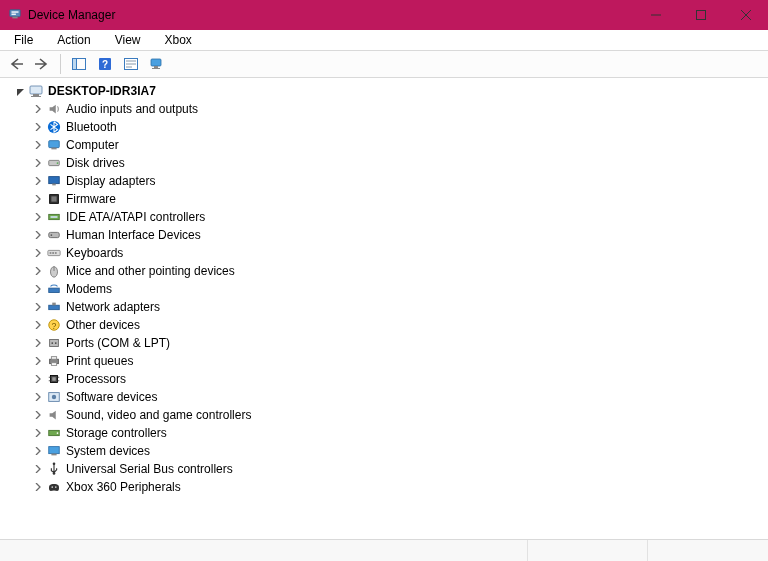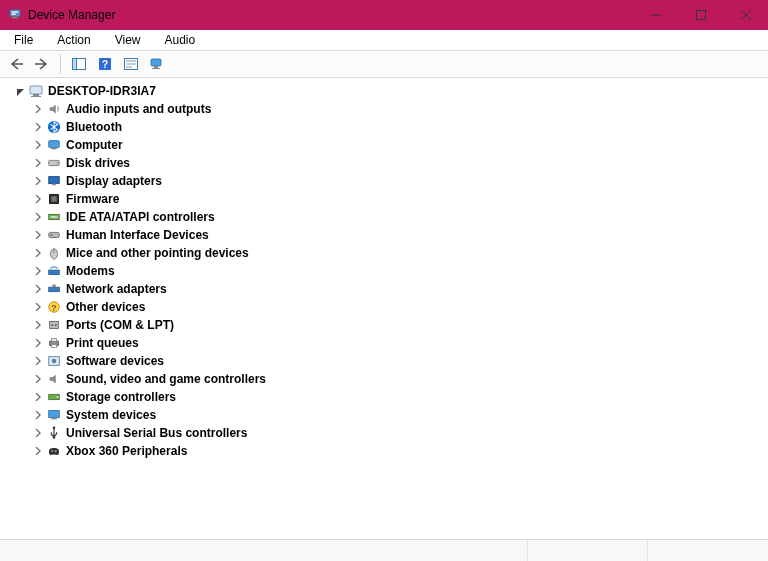--- a/index.html
+++ b/index.html
@@ -73,21 +73,21 @@
     color:#6b6b6b;
   }
   .tree-row .icon {
     width: 16px; height:16px;
     display:flex; align-items:center; justify-content:center;
     margin-right: 4px;
   }
   .tree-row .label { font-size: 12px; }
   .root-row { padding-left: 10px; font-weight: bold; text-align: right; }
   .root-row .label { font-weight: bold; }
-  .child-row { padding-left: 28px; font-weight: bold; }
+  .child-row { padding-left: 28px; }
   .statusbar {
     position: absolute;
     bottom: 0; left:0; right:0;
     height: 22px;
     border-top: 1px solid #d9d9d9;
     background: #f8f8f8;
     display:flex;
   }
   .status-seg { flex:1; border-right:1px solid #e2e2e2; }
   .status-seg:last-child{ border-right:none; flex:0 0 120px;}
@@ -125,21 +125,21 @@
           <line x1="10" y1="0" x2="0" y2="10" stroke="#333" stroke-width="1"></line>
         </svg>
     </div>
   </div>
 </div>
 
 <div class="menubar">
   <div class="menu-item">File</div>
   <div class="menu-item">Action</div>
   <div class="menu-item">View</div>
-  <div class="menu-item">Audio</div>
+  <div class="menu-item">Xbox</div>
 </div>
 
 <div class="toolbar">
   <div class="tool-btn">
     <svg width="16" height="14" viewBox="0 0 16 14">
         <path d="M10 2 L4 7 L10 12 M4 7 H15" fill="none" stroke="#555" stroke-width="1.6"></path>
       </svg>
   </div>
   <div class="tool-btn">
     <svg width="16" height="14" viewBox="0 0 16 14">
@@ -306,20 +306,36 @@
         <span class="label">Human Interface Devices</span>
       </div>
       <div class="tree-row child-row">
         <span class="expander">
           <svg width="8" height="8" viewBox="0 0 8 8">
             <path d="M2 0 L6 4 L2 8" fill="none" stroke="#6b6b6b" stroke-width="1.3"></path>
           </svg>
         </span>
         <span class="icon">
           <svg width="14" height="14" viewBox="0 0 16 16">
+            <rect x="1" y="5" width="14" height="6" rx="1" fill="#ddd" stroke="#888"></rect>
+            <rect x="3" y="7" width="2" height="2" fill="#888"></rect>
+            <rect x="6" y="7" width="2" height="2" fill="#888"></rect>
+            <rect x="9" y="7" width="2" height="2" fill="#888"></rect>
+          </svg>
+        </span>
+        <span class="label">Keyboards</span>
+      </div>
+      <div class="tree-row child-row">
+        <span class="expander">
+          <svg width="8" height="8" viewBox="0 0 8 8">
+            <path d="M2 0 L6 4 L2 8" fill="none" stroke="#6b6b6b" stroke-width="1.3"></path>
+          </svg>
+        </span>
+        <span class="icon">
+          <svg width="14" height="14" viewBox="0 0 16 16">
             <ellipse cx="8" cy="9" rx="4" ry="6" fill="#ccc" stroke="#777"></ellipse>
             <line x1="8" y1="3" x2="8" y2="8" stroke="#777"></line>
           </svg>
         </span>
         <span class="label">Mice and other pointing devices</span>
       </div>
       <div class="tree-row child-row">
         <span class="expander">
           <svg width="8" height="8" viewBox="0 0 8 8">
             <path d="M2 0 L6 4 L2 8" fill="none" stroke="#6b6b6b" stroke-width="1.3"></path>
@@ -383,20 +399,38 @@
           </svg>
         </span>
         <span class="icon">
           <svg width="14" height="14" viewBox="0 0 16 16">
             <rect x="3" y="6" width="10" height="5" fill="#888" stroke="#555"></rect>
             <rect x="5" y="3" width="6" height="3" fill="#eee" stroke="#888"></rect>
             <rect x="5" y="10" width="6" height="3" fill="#fff" stroke="#888"></rect>
           </svg>
         </span>
         <span class="label">Print queues</span>
+      </div>
+      <div class="tree-row child-row">
+        <span class="expander">
+          <svg width="8" height="8" viewBox="0 0 8 8">
+            <path d="M2 0 L6 4 L2 8" fill="none" stroke="#6b6b6b" stroke-width="1.3"></path>
+          </svg>
+        </span>
+        <span class="icon">
+          <svg width="14" height="14" viewBox="0 0 16 16">
+            <rect x="4" y="4" width="8" height="8" fill="#444" stroke="#000"></rect>
+            <rect x="6" y="6" width="4" height="4" fill="#999"></rect>
+            <line x1="2" y1="6" x2="4" y2="6" stroke="#444"></line>
+            <line x1="2" y1="10" x2="4" y2="10" stroke="#444"></line>
+            <line x1="12" y1="6" x2="14" y2="6" stroke="#444"></line>
+            <line x1="12" y1="10" x2="14" y2="10" stroke="#444"></line>
+          </svg>
+        </span>
+        <span class="label">Processors</span>
       </div>
       <div class="tree-row child-row">
         <span class="expander">
           <svg width="8" height="8" viewBox="0 0 8 8">
             <path d="M2 0 L6 4 L2 8" fill="none" stroke="#6b6b6b" stroke-width="1.3"></path>
           </svg>
         </span>
         <span class="icon">
           <svg width="14" height="14" viewBox="0 0 16 16">
             <rect x="2" y="3" width="12" height="10" fill="#dce9f5" stroke="#5b7fa6"></rect>

